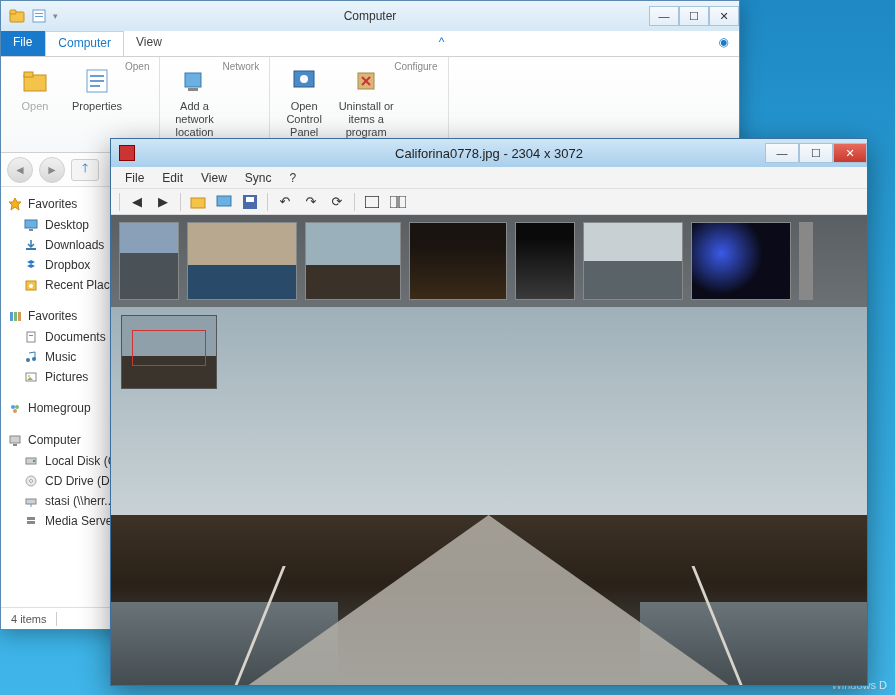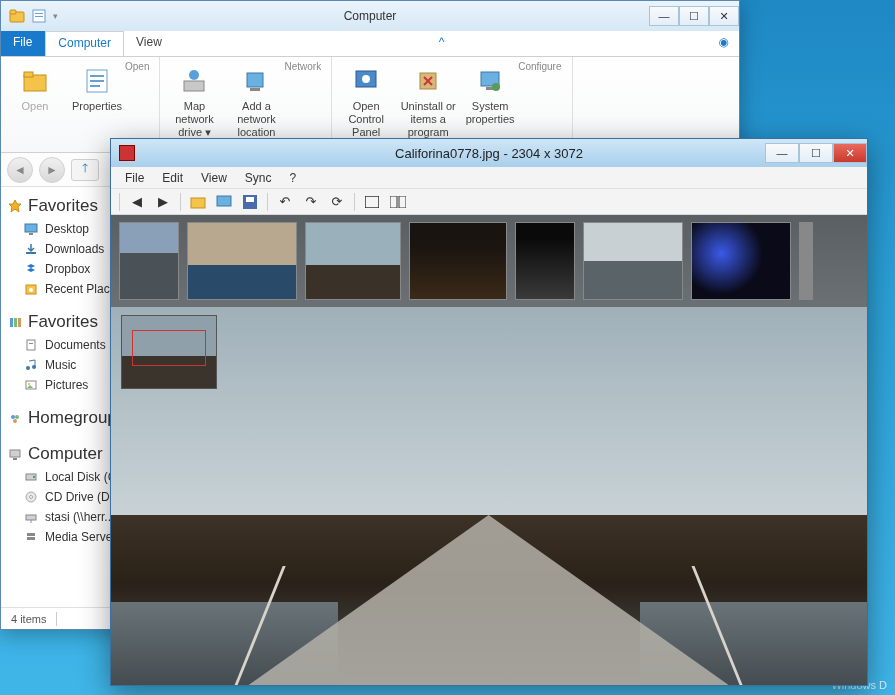--- a/index.html
+++ b/index.html
@@ -29,21 +29,21 @@
 .ribbon-btn.disabled { color: #aaa; }
 .group-label { font-size: 10px; color: #888; text-align: center; padding-bottom: 2px; }
 
 .navbar { height: 34px; background: #fdfdfd; border-bottom: 1px solid #e0e0e0; display: flex; align-items: center; gap: 6px; padding: 0 6px; }
 .navbtn { width: 28px; height: 22px; border: 1px solid #d0d0d0; border-radius: 3px; background: #f5f5f5; display: flex; align-items: center; justify-content: center; color: #888; }
 .navbtn.circle { width: 26px; height: 26px; border-radius: 50%; background: linear-gradient(180deg,#f0f0f0,#d8d8d8); }
 
 .body { display: flex; height: calc(100% - 30px - 26px - 96px - 34px - 22px); }
 .sidebar { width: 180px; border-right: 1px solid #e0e0e0; padding: 6px 4px; overflow: hidden; }
 .sidebar .grp { margin-bottom: 10px; }
-.sidebar .grp-head { display: flex; align-items: center; gap: 5px; font-size: 17px; color: #333; padding: 3px 2px; }
+.sidebar .grp-head { display: flex; align-items: center; gap: 5px; font-size: 12px; color: #333; padding: 3px 2px; }
 .sidebar .item { display: flex; align-items: center; gap: 6px; padding: 2px 2px 2px 18px; font-size: 12px; color: #333; cursor: pointer; white-space: nowrap; overflow: hidden; }
 .sidebar .ico { width: 16px; height: 16px; flex-shrink: 0; display:inline-flex; align-items:center; justify-content:center; }
 
 .statusbar { height: 22px; border-top: 1px solid #e0e0e0; display: flex; align-items: center; padding: 0 10px; font-size: 11px; color: #555; }
 .statusbar .divider { width: 1px; height: 14px; background: #ccc; margin: 0 10px; }
 
 
 .viewer { position: absolute; left: 110px; top: 138px; width: 758px; height: 548px; background: #fff; border: 1px solid #3a6fa0; box-shadow: 0 8px 28px rgba(0,0,0,0.4); display: flex; flex-direction: column; }
 .viewer .titlebar { height: 28px; background: linear-gradient(180deg,#cfe6f7,#a9cfeb); display: flex; align-items: center; position: relative; }
 .viewer .titlebar .appico { width: 16px; height: 16px; margin: 0 8px; background: #c33; border: 1px solid #800; }
@@ -141,29 +141,20 @@
             <div>Properties</div>
           </div>
         </div>
         <div class="group-label">Open</div>
       </div>
       <div class="ribbon-group">
         <div class="items">
           <div class="ribbon-btn">
             <div class="ico">
               <svg width="28" height="28">
-                <rect x="4" y="14" width="20" height="10" fill="#c8c8c8" stroke="#888"></rect>
-                <circle cx="14" cy="8" r="5" fill="#5aa0d8"></circle>
-              </svg>
-            </div>
-            <div>Map network drive ▾</div>
-          </div>
-          <div class="ribbon-btn">
-            <div class="ico">
-              <svg width="28" height="28">
                 <rect x="5" y="6" width="16" height="14" fill="#6ab0e0" stroke="#3a7aaa"></rect>
                 <rect x="8" y="21" width="10" height="3" fill="#888"></rect>
               </svg>
             </div>
             <div>Add a network location</div>
           </div>
         </div>
         <div class="group-label">Network</div>
       </div>
       <div class="ribbon-group">
@@ -178,30 +169,20 @@
             <div>Open Control Panel</div>
           </div>
           <div class="ribbon-btn">
             <div class="ico">
               <svg width="28" height="28">
                 <rect x="6" y="6" width="16" height="16" fill="#d8b878" stroke="#a88848"></rect>
                 <path d="M10 10 L18 18 M18 10 L10 18" stroke="#c33" stroke-width="2"></path>
               </svg>
             </div>
             <div>Uninstall or items a program</div>
-          </div>
-          <div class="ribbon-btn">
-            <div class="ico">
-              <svg width="28" height="28">
-                <rect x="5" y="5" width="18" height="14" fill="#6ab0e0" stroke="#3a7aaa"></rect>
-                <rect x="10" y="20" width="8" height="3" fill="#888"></rect>
-                <circle cx="20" cy="20" r="4" fill="#5a9a5a"></circle>
-              </svg>
-            </div>
-            <div>System properties</div>
           </div>
         </div>
         <div class="group-label">Configure</div>
       </div>
     </div>
 
   <div class="navbar">
     <div class="navbtn circle">◄</div>
     <div class="navbtn circle">►</div>
     <div class="navbtn" style="color:#1979ca">🡑</div>

